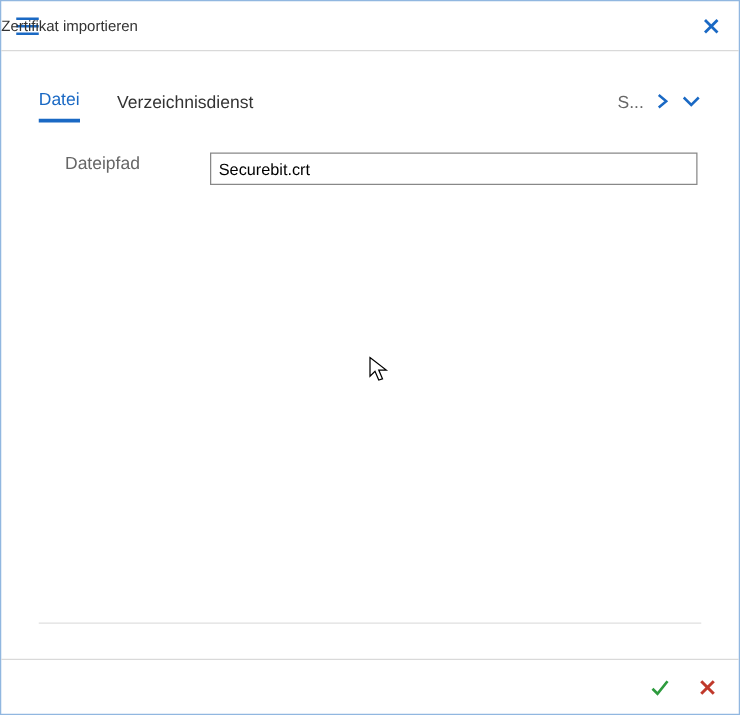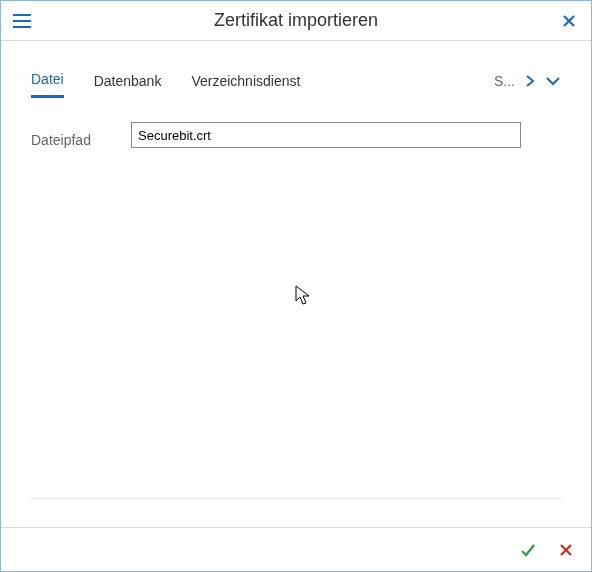--- a/index.html
+++ b/index.html
@@ -36,22 +36,22 @@
   }
   .menu-icon span {
     display: block;
     height: 2px;
     width: 18px;
     background: #1a69c4;
   }
   .title {
     position: absolute;
     left: 0; right: 0;
-    text-align: center;
-    font-size: 18px;
+    text-align: left;
+    font-size: 12px;
     color: #333;
     pointer-events: none;
   }
   .close-btn {
     margin-left: auto;
     width: 20px; height: 20px;
     display: flex;
     align-items: center;
     justify-content: center;
     cursor: pointer;
@@ -99,22 +99,23 @@
     align-items: center;
   }
   .tab-right-group {
     margin-left: auto;
     display: flex;
     align-items: center;
     gap: 10px;
   }
   .form-row {
     display: flex;
-    align-items: flex-end;
-    gap: 0;
+    align-items: flex-start;
+    gap: 16px;
+    margin-left: 21px;
   }
   .form-label {
     width: 100px;
     color: #666;
     font-size: 14px;
   }
   .text-input {
     width: 390px;
     height: 26px;
     border: 1px solid #888;
@@ -167,21 +168,20 @@
         <line x1="2" y1="2" x2="12" y2="12" stroke="#1a69c4" stroke-width="2.2"></line>
         <line x1="12" y1="2" x2="2" y2="12" stroke="#1a69c4" stroke-width="2.2"></line>
       </svg>
     </div>
   </div>
 
   <div class="content">
 
     <div class="tabs">
       <div class="tab active">Datei</div>
-      <div class="tab">Datenbank</div>
       <div class="tab">Verzeichnisdienst</div>
 
       <div class="tab-right-group">
         <div class="tab-overflow-ind">S...</div>
         <div class="tab-nav">
           <svg width="10" height="14" viewBox="0 0 10 14">
             <polyline points="2,2 8,7 2,12" fill="none" stroke="#1a69c4" stroke-width="2"></polyline>
           </svg>
         </div>
         <div class="tab-nav">

